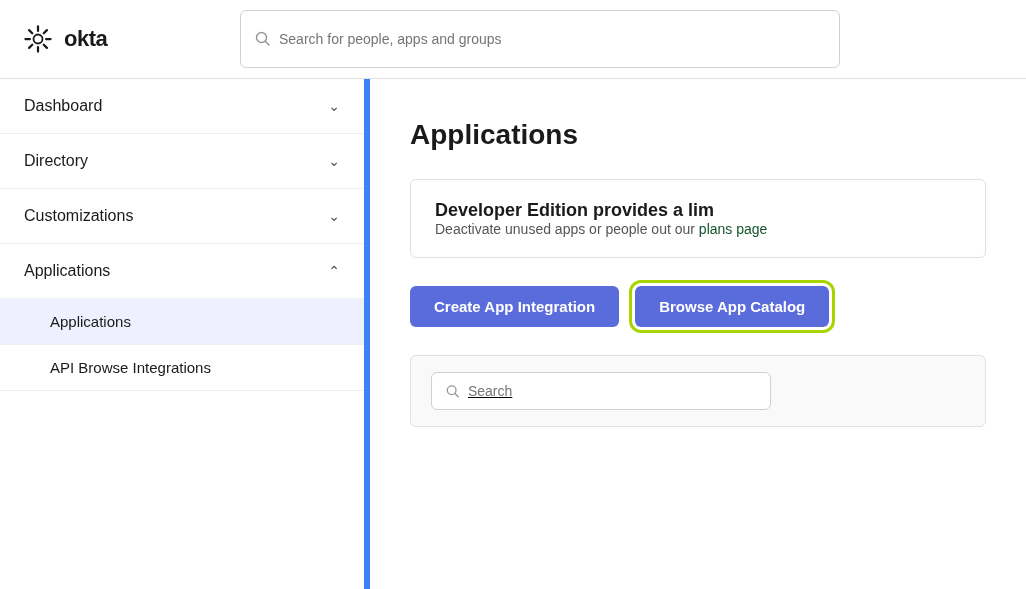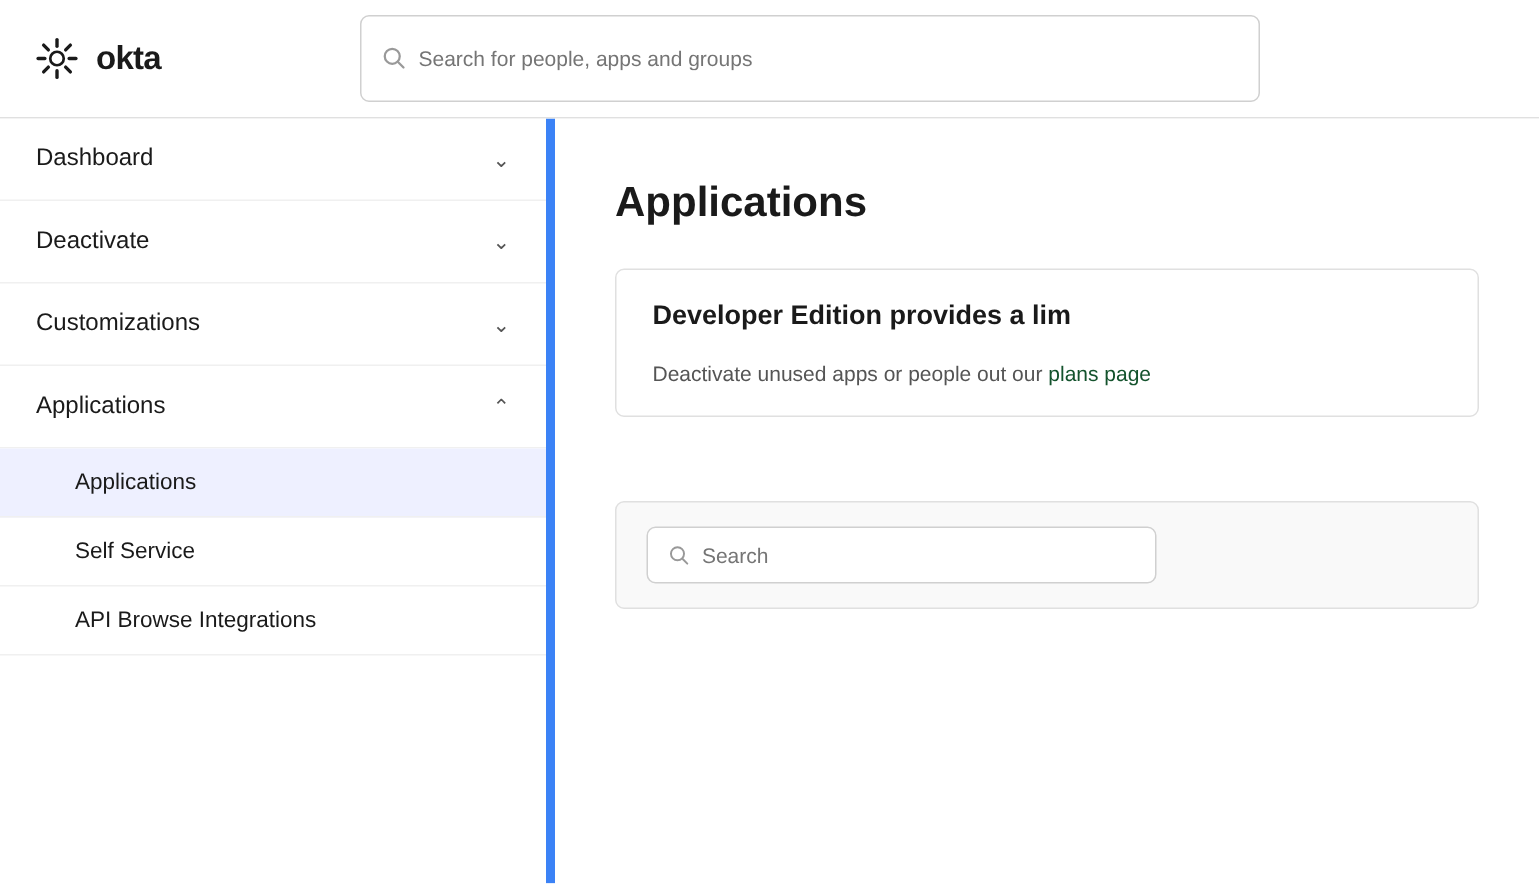--- a/index.html
+++ b/index.html
@@ -129,21 +129,21 @@
       border: 1px solid #e0e0e0;
       border-radius: 6px;
       padding: 20px 24px;
       margin-bottom: 28px;
       background: #fff;
     }
     .alert-title {
       font-size: 18px;
       font-weight: 700;
       color: #1a1a1a;
-      margin-bottom: 20px;
+      margin-bottom: 0;
     }
     .alert-text {
       font-size: 14px;
       color: #555;
     }
     .alert-link {
       color: #14532d;
       text-decoration: none;
     }
 
@@ -176,20 +176,21 @@
       outline: 3px solid #a8d400;
       outline-offset: 3px;
     }
 
     
     .app-search-section {
       border: 1px solid #e0e0e0;
       border-radius: 6px;
       padding: 16px 20px;
       background: #f9f9f9;
+      text-decoration: underline;
     }
     .app-search-box {
       display: flex;
       align-items: center;
       gap: 8px;
       border: 1px solid #d0d0d0;
       border-radius: 6px;
       padding: 10px 14px;
       background: #fff;
       width: 340px;
@@ -236,39 +237,36 @@
 <div class="main-layout">
 
   <nav class="sidebar">
 
     <div class="nav-item">
       <span class="nav-item-label">Dashboard</span>
       <span class="chevron">⌄</span>
     </div>
 
     <div class="nav-item">
-      <span class="nav-item-label">Deactivate</span>
+      <span class="nav-item-label">Directory</span>
       <span class="chevron">⌄</span>
     </div>
 
     <div class="nav-item">
       <span class="nav-item-label">Customizations</span>
       <span class="chevron">⌄</span>
     </div>
 
     <div class="nav-item expanded">
       <span class="nav-item-label">Applications</span>
       <span class="chevron">⌃</span>
     </div>
     <div class="nav-sub-items">
       <div class="nav-sub-item active">
         <span>Applications</span>
-      </div>
-      <div class="nav-sub-item">
-        <span>Self Service</span>
       </div>
       <div class="nav-sub-item">
         <span>API Browse Integrations</span>
       </div>
     </div>
 
   </nav>
 
   <main class="content">
 
@@ -276,20 +274,22 @@
 
     <div class="alert-banner">
       <div class="alert-title">Developer Edition provides a lim</div>
       <div class="alert-text">
         <span>Deactivate unused apps or people out our</span>
         <a href="#" class="alert-link">plans page</a>
       </div>
     </div>
 
     <div class="action-buttons">
+      <button class="btn-create">Create App Integration</button>
+      <button class="btn-browse">Browse App Catalog</button>
     </div>
 
     <div class="app-search-section">
       <div class="app-search-box">
         <svg width="15" height="15" viewBox="0 0 16 16" fill="none">
           <circle cx="6.5" cy="6.5" r="5" stroke="#999" stroke-width="1.5"></circle>
           <line x1="10.5" y1="10.5" x2="14" y2="14" stroke="#999" stroke-width="1.5" stroke-linecap="round"></line>
         </svg>
         <input type="text" class="app-search-input" placeholder="Search" style="">
       </div>

